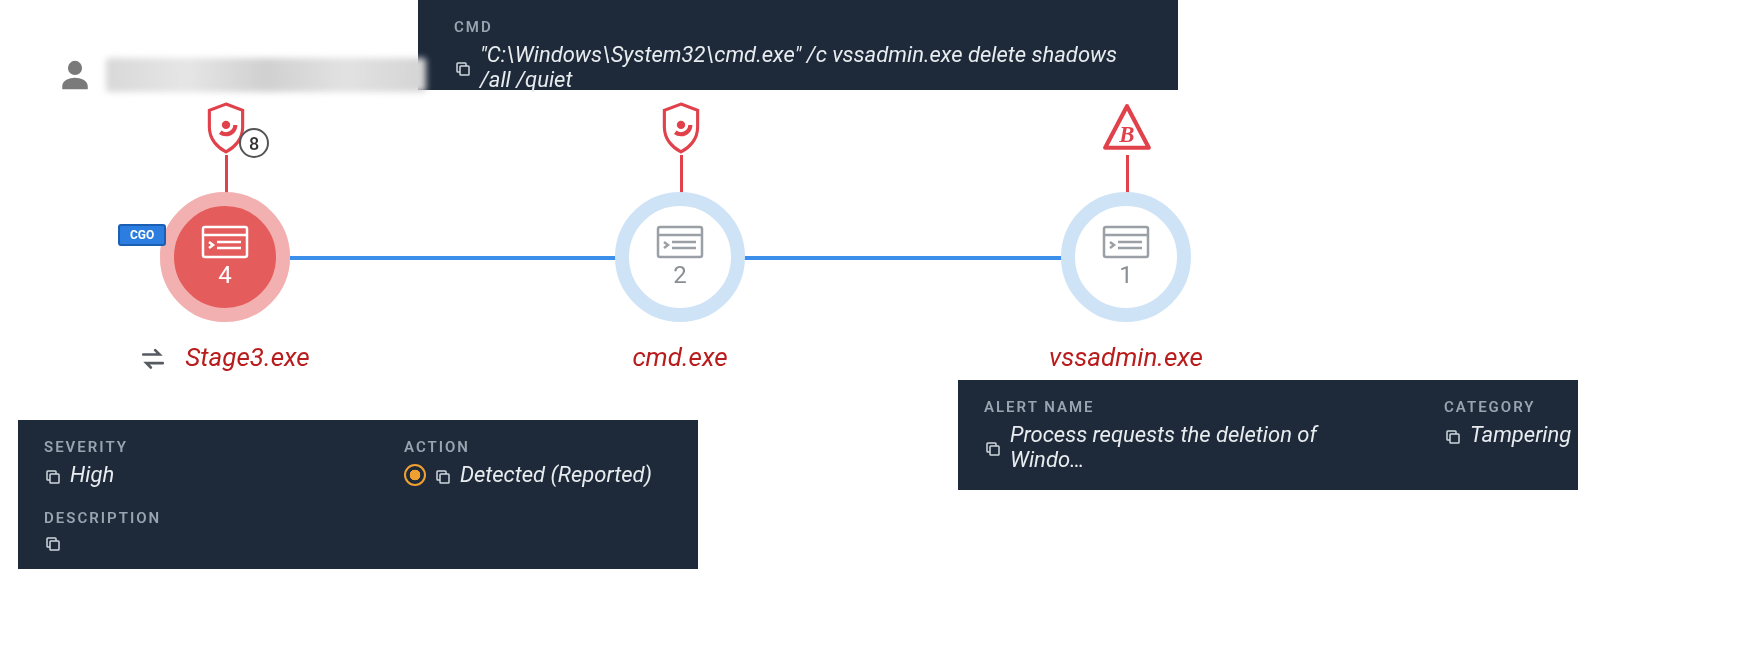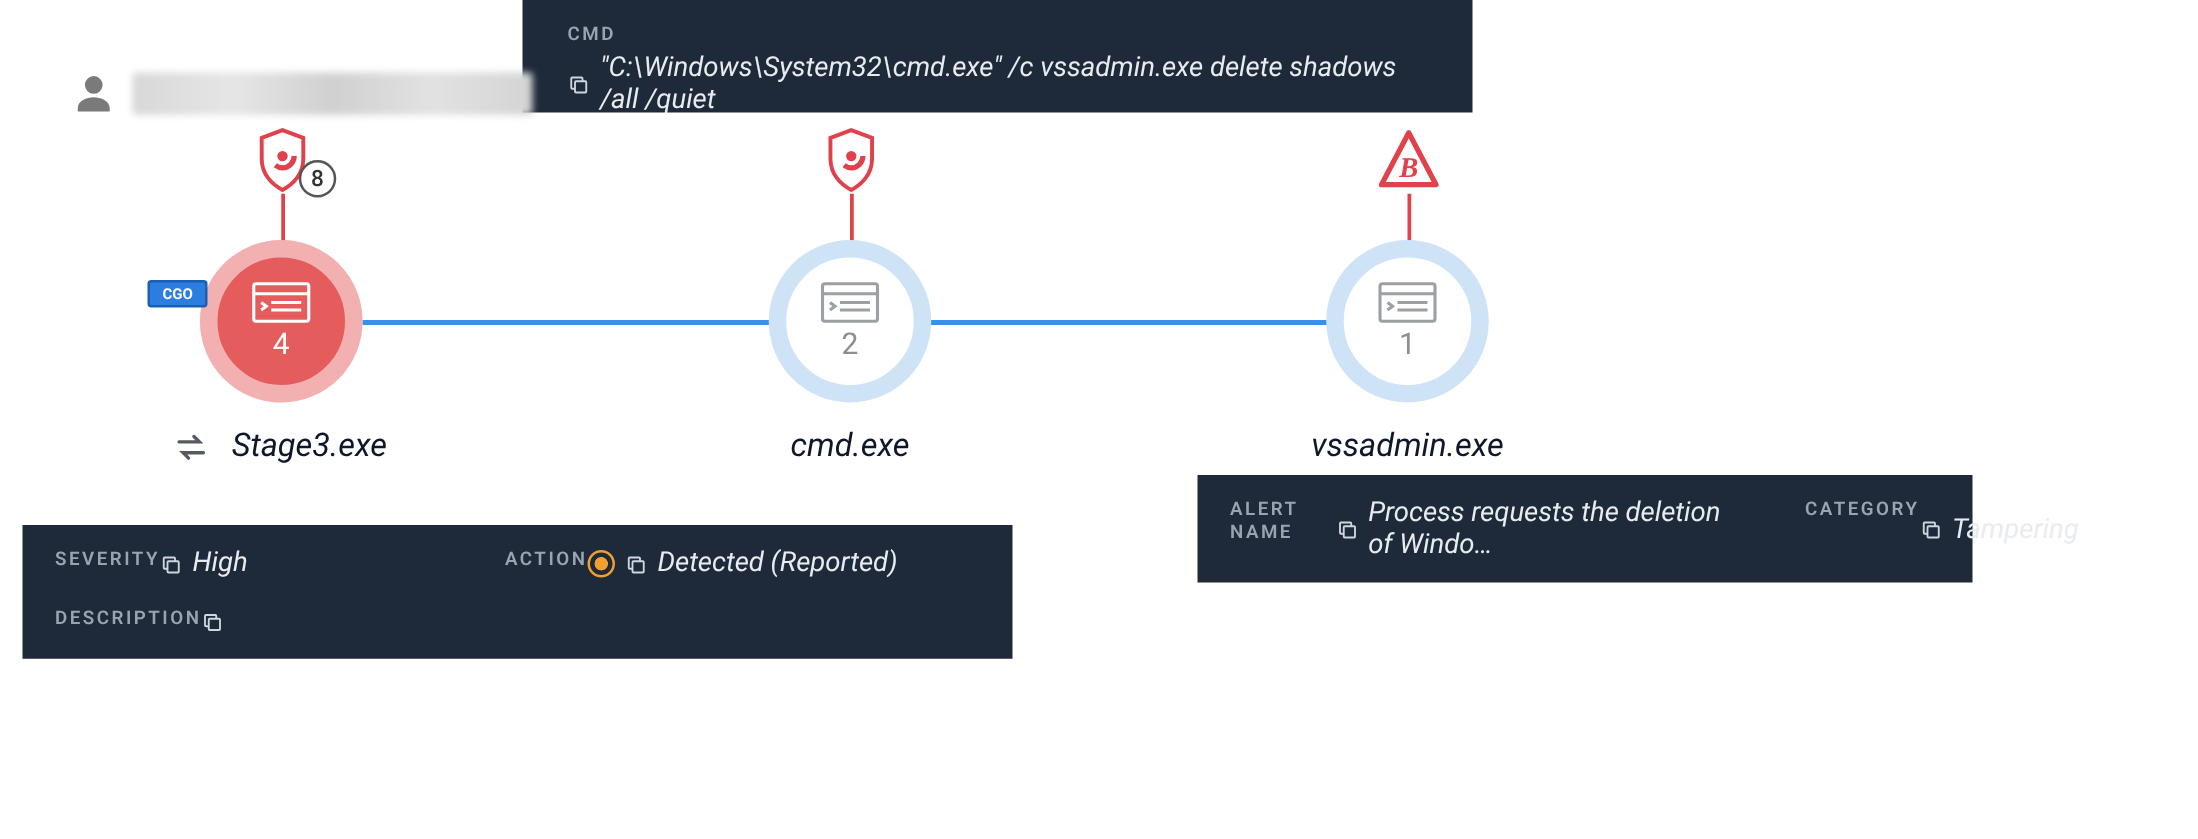--- a/index.html
+++ b/index.html
@@ -23,21 +23,21 @@
     padding: 18px 26px;
   }
   .panel-label {
     font-size: 15px;
     letter-spacing: 2px;
     color: #9aa4b0;
     font-weight: 600;
     margin-bottom: 6px;
   }
   .panel-row { display: flex; gap: 60px; }
-  .panel-col { display: flex; }
+  .panel-col { display: flex; flex-direction: column; }
   .panel-value {
     font-style: italic;
     font-size: 22px;
     display: flex;
     align-items: center;
     gap: 8px;
   }
   .copy-icon {
     width: 18px; height: 18px;
     flex-shrink: 0;
@@ -94,21 +94,21 @@
   .ring .proc-icon { width: 48px; height: 34px; margin-bottom: 2px; }
   .ring .proc-count { font-size: 24px; color: #8a8f94; }
   .ring-red .proc-count { color: #fff; }
   .node-label {
     position: absolute;
     top: 150px;
     width: 260px;
     text-align: center;
     font-style: italic;
     font-size: 26px;
-    color: #0f172a;
+    color: #b91c1c;
     left: 50%;
     transform: translateX(-50%);
     display: flex;
     align-items: center;
     justify-content: center;
     gap: 19px;
   }
   .cgo-tag {
     position: absolute;
     left: -56px;
@@ -276,21 +276,21 @@
             <path d="M2 10h44"></path>
             <path d="M8 17l4 3-4 3"></path>
             <path d="M16 23h24M16 17h24"></path>
           </svg>
       </span>
       <span class="proc-count">1</span>
     </div>
     <div class="node-label">vssadmin.exe</div>
   </div>
 
-  <div class="panel" style="left:18px; top:420px; width:792px;text-align:center;">
+  <div class="panel" style="left:18px; top:420px; width:680px;">
     <div class="panel-row">
       <div class="panel-col" style="min-width:300px;">
         <div class="panel-label">SEVERITY</div>
         <div class="panel-value">
           <span class="copy-icon">
             <svg viewBox="0 0 24 24" fill="none" stroke="#cfd6dd" stroke-width="2">
                 <rect x="8" y="8" width="12" height="12" rx="1"></rect>
                 <path d="M16 8V5a1 1 0 0 0-1-1H5a1 1 0 0 0-1 1v10a1 1 0 0 0 1 1h3"></path>
               </svg>
           </span>

